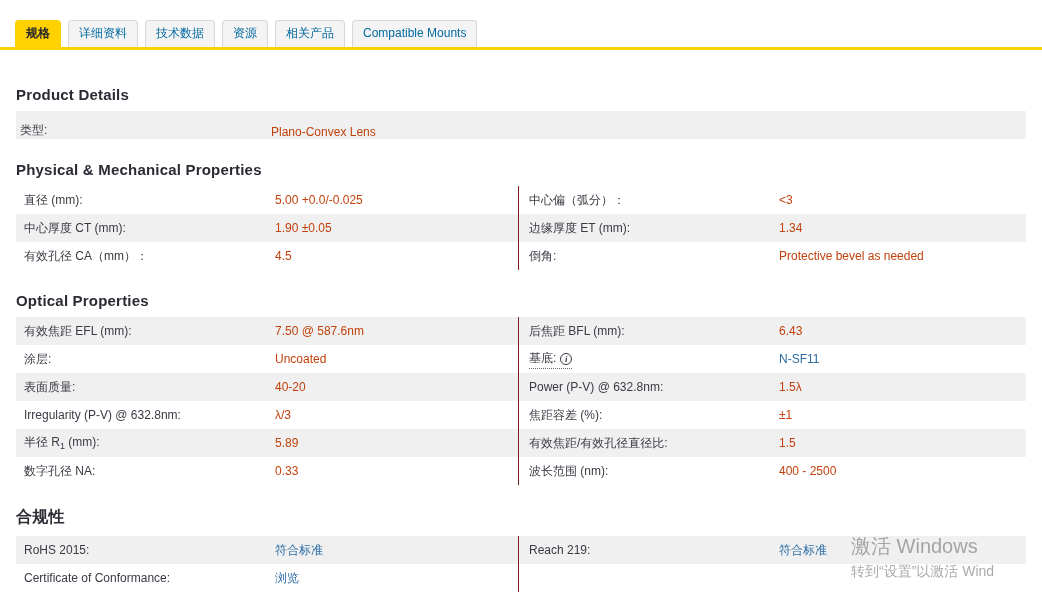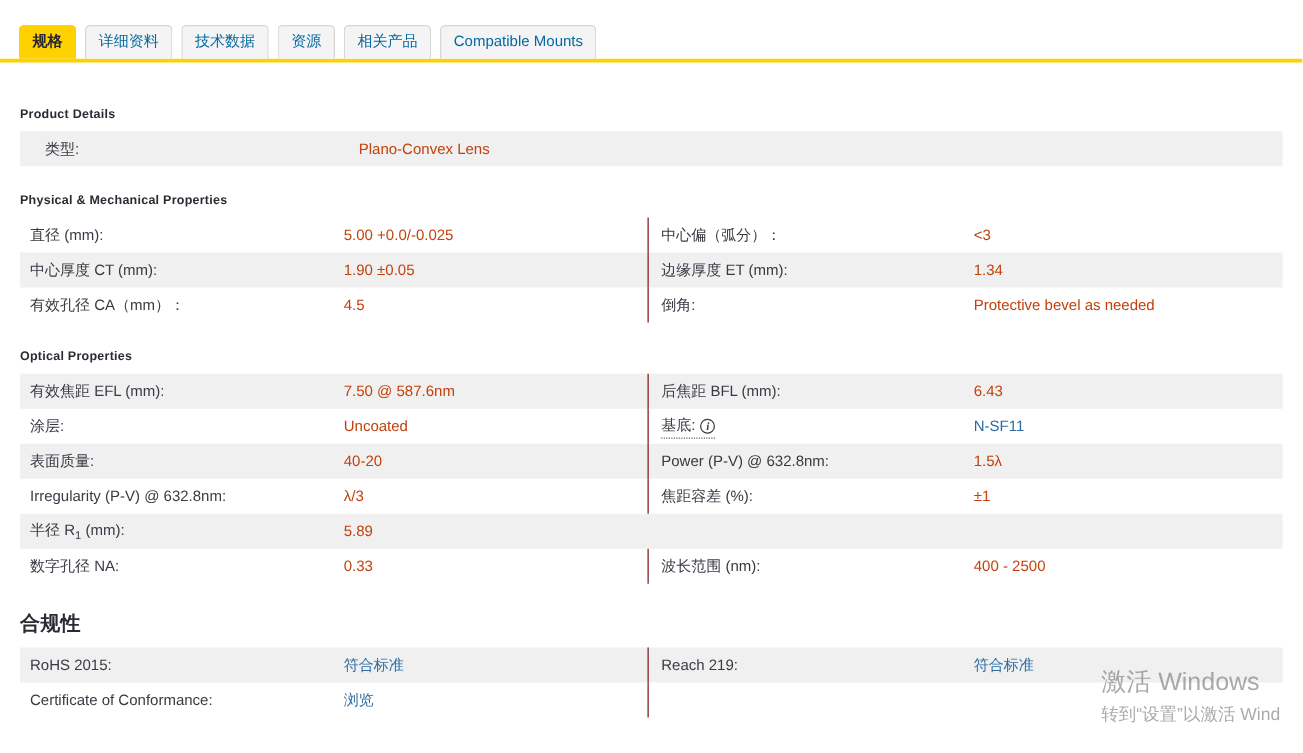--- a/index.html
+++ b/index.html
@@ -38,21 +38,21 @@
   .tab.active {
     background: #ffd100;
     border-color: #ffd100;
     color: #26262e;
     font-weight: bold;
   }
 
   
   .content { padding-bottom: 10px; }
   .section-title {
-    font-size: 10px;
+    font-size: 15px;
     font-weight: bold;
     color: #2b2b34;
     margin: 22px 16px 8px 16px;
     letter-spacing: .2px;
   }
   .section:first-child .section-title { margin-top: 36px; }
   .section-title.cjk { font-size: 16px; }
 
   .rows { margin: 0 16px; }
   .row {
@@ -63,21 +63,21 @@
   }
   .row.shaded { background: #f0f0f0; }
 
   .cell {
     display: flex;
     align-items: center;
     min-width: 0;
   }
   .cell.left  { flex: 0 0 502px; padding-left: 8px; }
   .cell.right { flex: 1 1 auto;  padding-left: 10px; border-left: 1px solid #7f1d1d; }
-  .cell.single{ flex: 1 1 auto;  padding-left: 20px; }
+  .cell.single{ flex: 1 1 auto;  padding-left: 4px; align-items: flex-end; }
 
   .lbl { color: #3a3a44; }
   .cell.left .lbl, .cell.single .lbl { width: 251px; flex: 0 0 251px; }
   .cell.right .lbl { width: 250px; flex: 0 0 250px; }
   .lbl.has-info .lbl-inner {
     border-bottom: 1px dotted #6a6a72;
     padding-bottom: 1px;
     display: inline-block;
   }
   sub { font-size: 9px; }
@@ -96,21 +96,21 @@
     font-weight: bold;
     cursor: pointer;
   }
 
   .val { color: #c2410c; }
   a.val-link { color: #2d6ca2; text-decoration: none; cursor: pointer; }
 
   
   .watermark {
     position: absolute;
-    left: 881px; top: 535px;
+    left: 851px; top: 535px;
     color: rgba(118,118,122,0.62);
     pointer-events: none;
     white-space: nowrap;
     z-index: 5;
   }
   .watermark .wm1 { font-size: 20px; line-height: 22px; }
   .watermark .wm2 { font-size: 14px; line-height: 20px; margin-top: 4px; }
 </style>
 </head>
 <body>
@@ -205,20 +205,24 @@
           <div class="cell right">
             <span class="lbl"><span class="lbl-inner">焦距容差 (%):</span></span>
             <span class="val">±1</span>
           </div>
         </div>
         <div class="row shaded">
           <div class="cell left">
             <span class="lbl"><span class="lbl-inner">半径 R<sub>1</sub> (mm):</span></span>
             <span class="val">5.89</span>
           </div>
+          <div class="cell right">
+            <span class="lbl"><span class="lbl-inner">有效焦距/有效孔径直径比:</span></span>
+            <span class="val">1.5</span>
+          </div>
         </div>
         <div class="row">
           <div class="cell left">
             <span class="lbl"><span class="lbl-inner">数字孔径 NA:</span></span>
             <span class="val">0.33</span>
           </div>
           <div class="cell right">
             <span class="lbl"><span class="lbl-inner">波长范围 (nm):</span></span>
             <span class="val">400 - 2500</span>
           </div>

